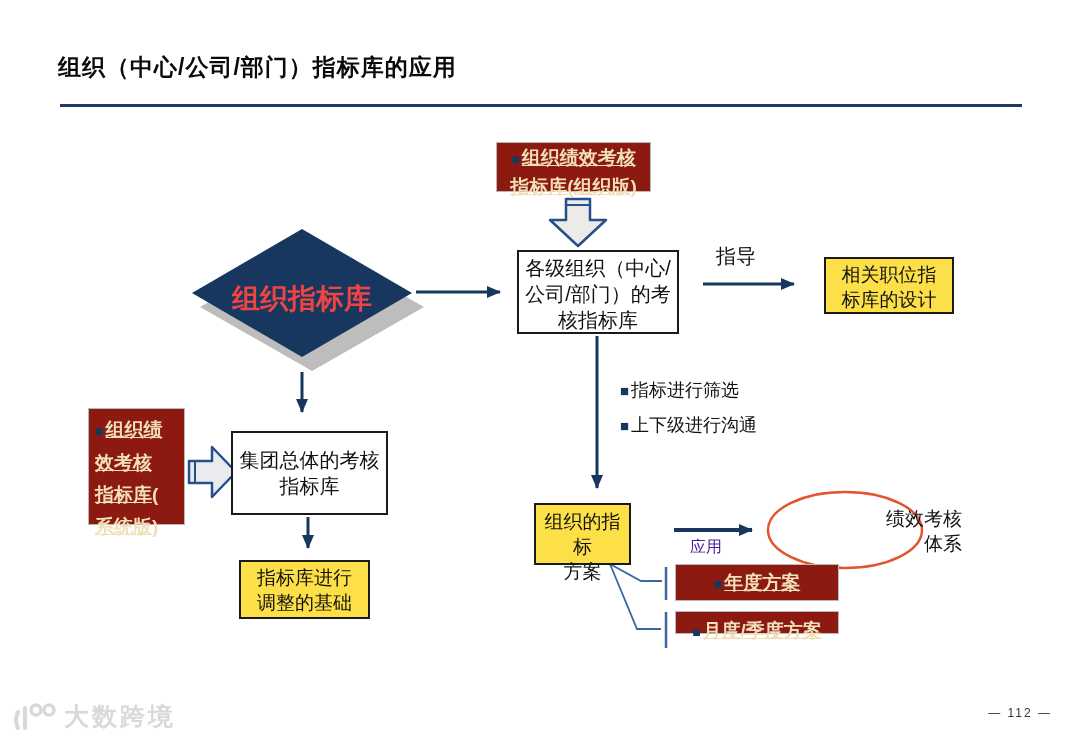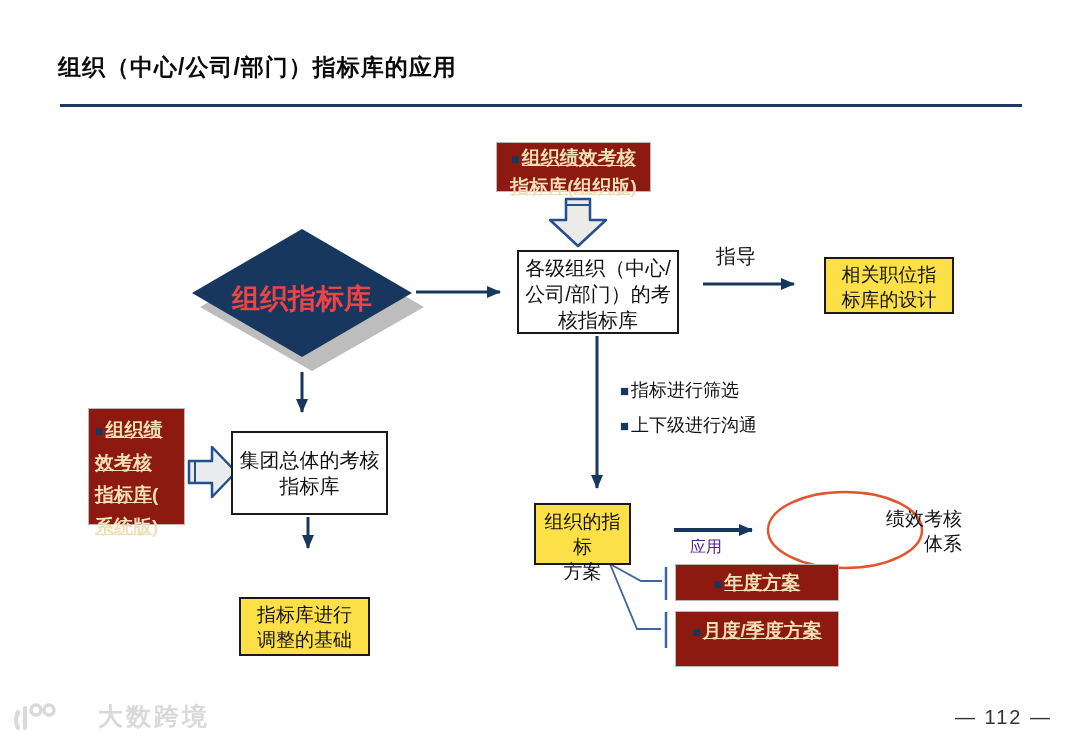--- a/index.html
+++ b/index.html
@@ -22,33 +22,33 @@
   .cream{color:#F0DFB8;font-weight:bold;text-decoration:underline;}
   .sq{color:#17375E;font-size:14px;margin-right:2px;text-decoration:none;display:inline-block;}
   
   .top-red{left:496px;top:142px;width:155px;height:50px;font-size:19px;line-height:27px;padding-top:1px;overflow:visible;}
   .diamond-label{left:192px;top:280px;width:220px;text-align:center;font-size:28px;font-weight:bold;color:#ef4444;z-index:3;}
   .org-levels{left:517px;top:250px;width:162px;height:84px;font-size:20px;line-height:26px;padding-top:3px;}
   .guide-label{left:716px;top:243px;font-size:20px;color:#111;}
   .position-box{left:824px;top:257px;width:130px;height:57px;font-size:19px;line-height:25px;padding-top:3px;}
   .left-red{left:88px;top:408px;width:97px;height:117px;font-size:19px;line-height:32px;padding-top:5px;padding-left:6px;text-align:left;overflow:visible;}
   .group-box{left:231px;top:431px;width:157px;height:84px;font-size:20px;line-height:26px;padding-top:14px;}
-  .basis-box{left:239px;top:560px;width:131px;height:59px;font-size:19px;line-height:25px;padding-top:3px;margin-top:37px;}
+  .basis-box{left:239px;top:560px;width:131px;height:59px;font-size:19px;line-height:25px;padding-top:3px;}
   .screening{left:620px;top:378px;font-size:18px;color:#111;}
   .screening .row{margin-bottom:11px;white-space:nowrap;}
   .screening .sq{font-size:15px;}
   .plan-box{left:534px;top:503px;width:97px;height:62px;font-size:19px;line-height:25px;padding-top:4px;}
   .apply-label{left:690px;top:490px;font-size:16px;color:#4c1d95;margin-top:47px;}
   .ellipse-label{left:817px;top:506px;width:145px;text-align:right;font-size:19px;line-height:25px;color:#111;z-index:3;}
   .ellipse-label .l2{padding-left:18px;}
   .annual{left:675px;top:564px;width:164px;height:37px;font-size:19px;line-height:36px;text-align:center;}
-  .monthly{left:675px;top:611px;width:164px;height:56px;font-size:19px;line-height:38px;}
+  .monthly{left:675px;top:611px;width:164px;height:23px;font-size:19px;line-height:38px;}
   
-  .watermark{left:12px;top:698px;display:flex;align-items:center;color:#D9D9D9;font-size:25px;font-weight:bold;letter-spacing:3px;z-index:2;gap:34px;}
-  .page-num{right:28px;top:706px;font-size:20px;color:#333;letter-spacing:2px;z-index:2;}
+  .watermark{left:12px;top:698px;display:flex;align-items:center;color:#D9D9D9;font-size:25px;font-weight:bold;letter-spacing:3px;z-index:2;}
+  .page-num{right:28px;top:706px;font-size:12px;color:#333;letter-spacing:2px;z-index:2;}
 </style>
 </head>
 <body>
 
 <div class="slide">
 
   <svg class="abs layer" width="1080" height="748" viewBox="0 0 1080 748">
     <defs>
       <marker id="ah" markerUnits="userSpaceOnUse" markerWidth="15" markerHeight="13" refX="13" refY="6" orient="auto">
         <path d="M0,0 L14,6 L0,12 Z" fill="#17375E"></path>

